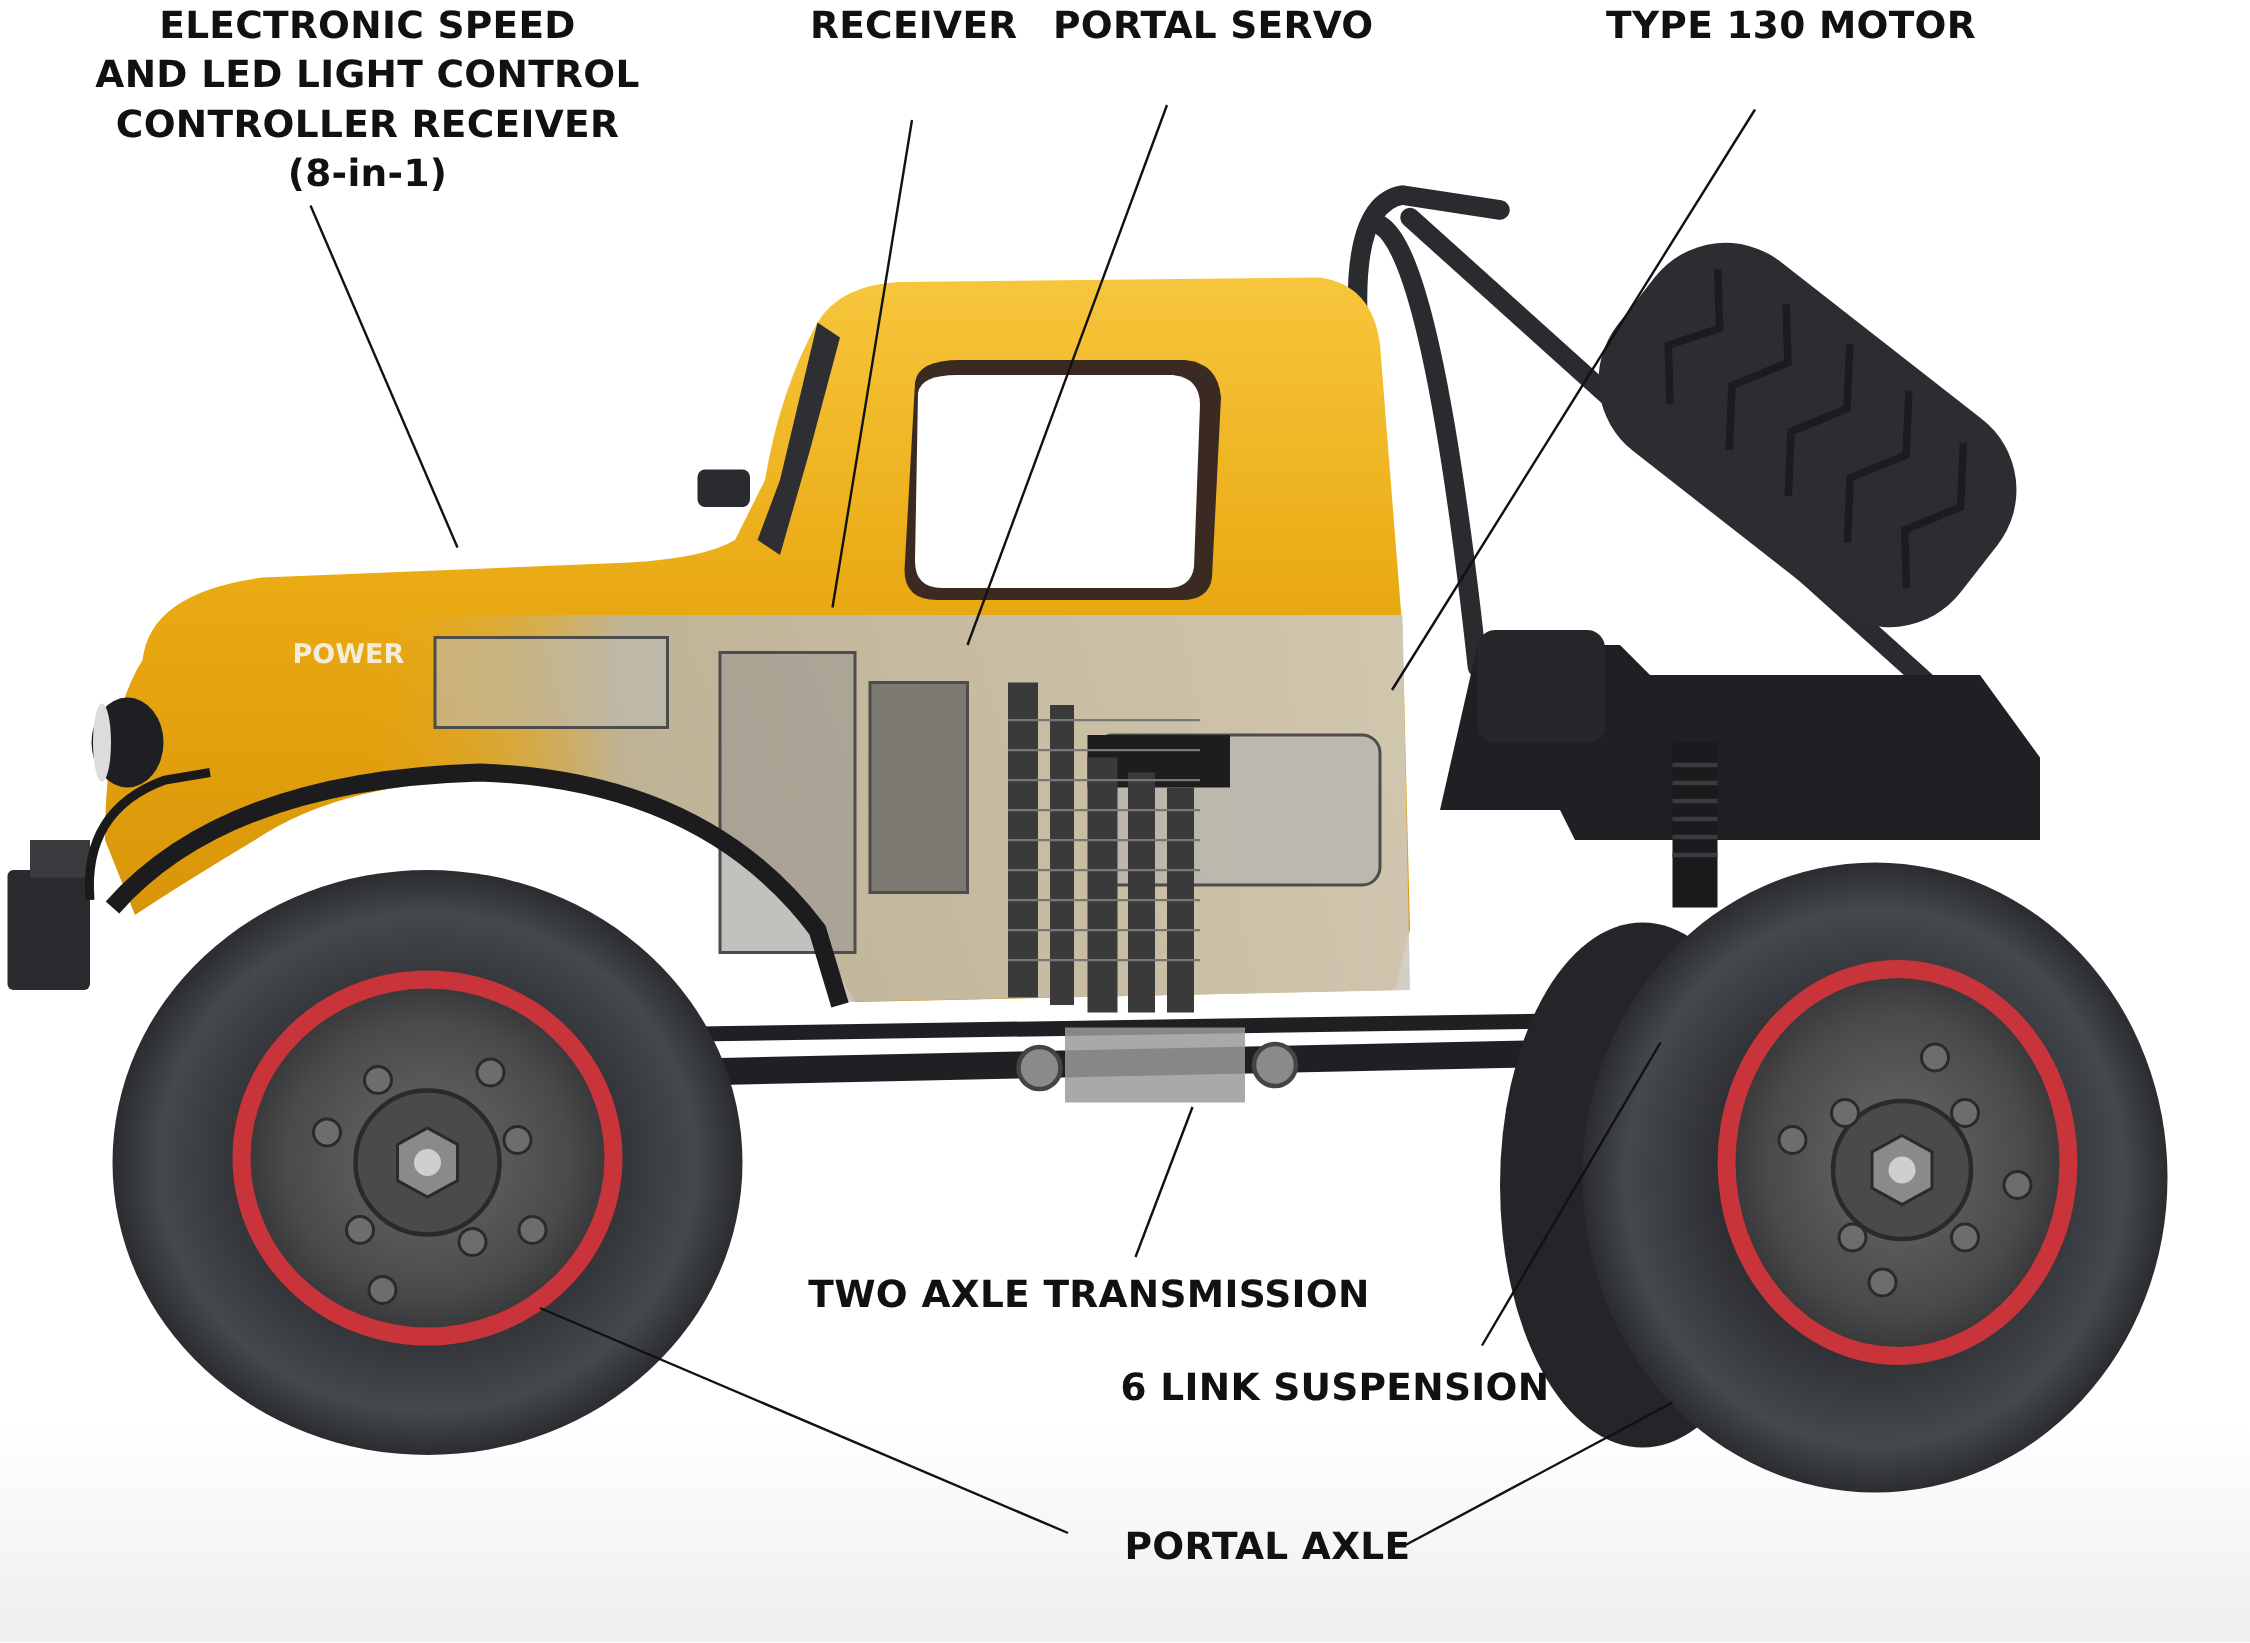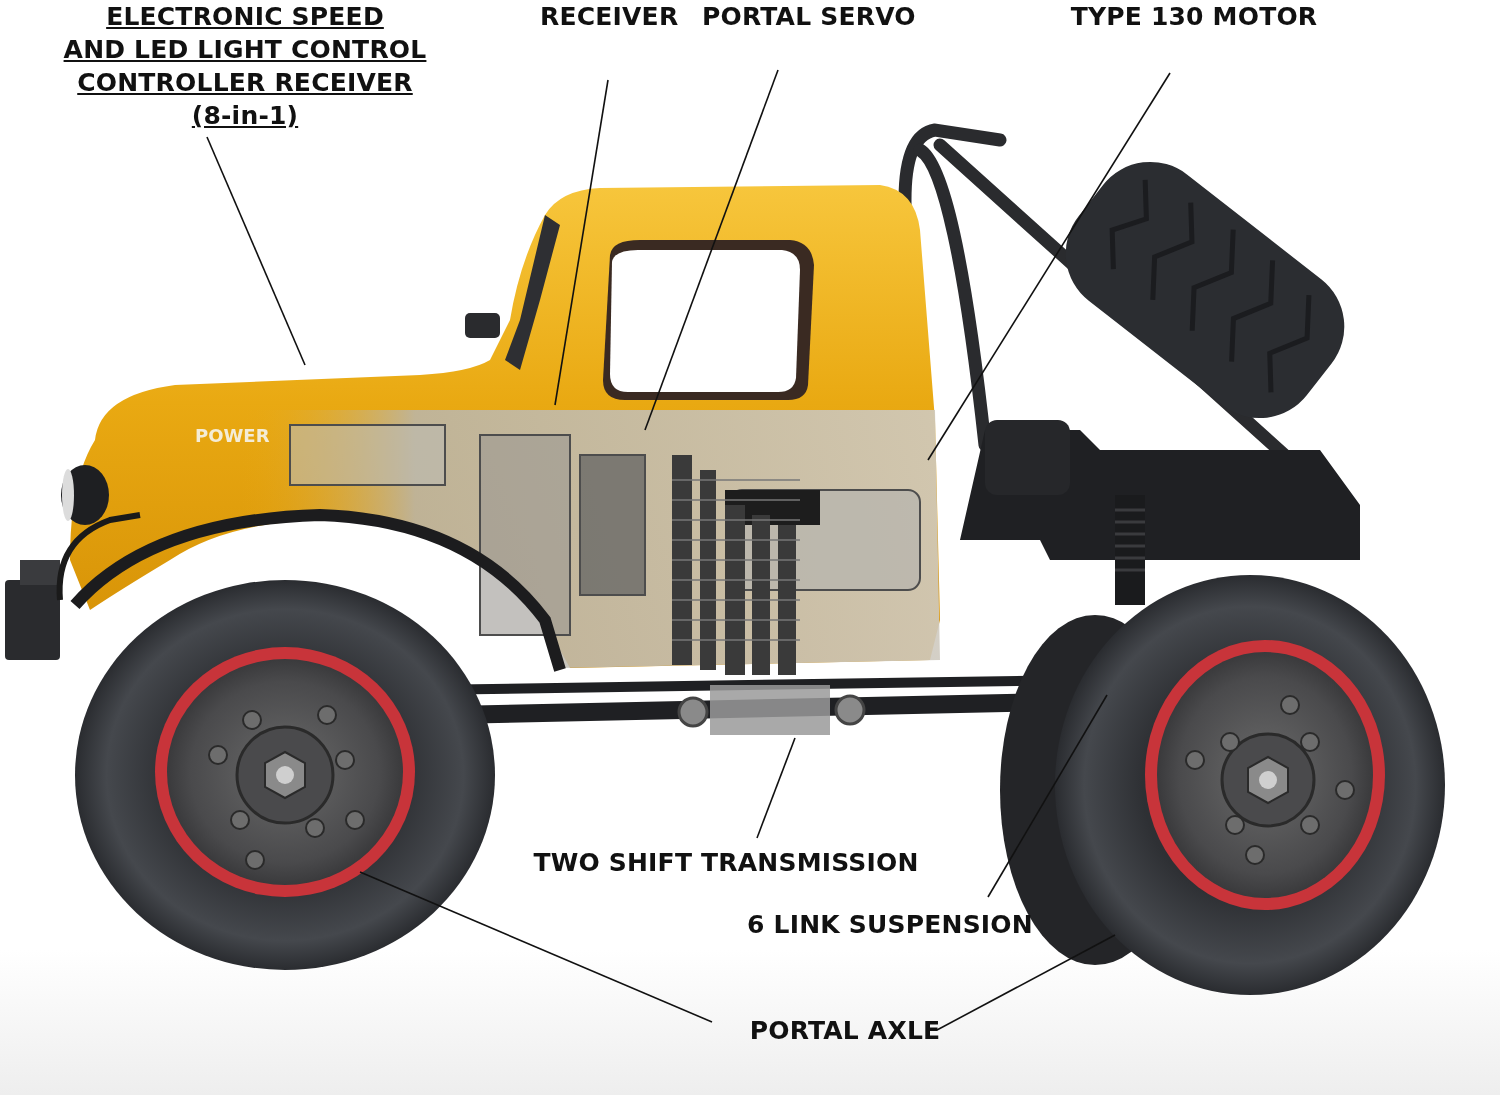--- a/index.html
+++ b/index.html
@@ -2,21 +2,21 @@
 <html><head>
   <meta charset="utf-8">
   <style>
     html, body { margin: 0; padding: 0; }
     body { width: 1500px; height: 1095px; background: #ffffff; overflow: hidden; position: relative;
            font-family: "DejaVu Sans", "Liberation Sans", sans-serif; }
     #stage { position: absolute; left: 0; top: 0; width: 1500px; height: 1095px; }
     .label { position: absolute; font-weight: bold; color: #111111; font-size: 25px; line-height: 33px;
              text-align: center; white-space: nowrap; letter-spacing: 0.2px; }
     .label.multi { white-space: normal; }
-    .label div { display: block; text-decoration: underline; }
+    .label div { display: block; }
   </style>
 </head>
 <body>
 
 <div id="stage">
 
   <svg width="1500" height="1095" viewBox="0 0 1500 1095" style="position:absolute;left:0;top:0">
     <defs>
       <linearGradient id="bodyGrad" x1="0" y1="0" x2="0" y2="1">
         <stop offset="0" stop-color="#F7C63C"></stop>
@@ -195,18 +195,18 @@
     <div>CONTROLLER RECEIVER</div>
     <div>(8-in-1)</div>
   </div>
 
   <div class="label" style="left:540px; top:0px; width:136px;">RECEIVER</div>
 
   <div class="label" style="left:702px; top:0px; width:198px;">PORTAL SERVO</div>
 
   <div class="label" style="left:1065px; top:0px; width:258px;">TYPE 130 MOTOR</div>
 
-  <div class="label" style="left:520px; top:846px; width:412px;">TWO SHIFT TRANSMISSION</div>
+  <div class="label" style="left:520px; top:846px; width:412px;">TWO AXLE TRANSMISSION</div>
 
   <div class="label" style="left:742px; top:908px; width:296px;">6 LINK SUSPENSION</div>
 
   <div class="label" style="left:726px; top:1014px; width:204px;margin-left:17px;">PORTAL AXLE</div>
 </div>
 
 </body></html>

